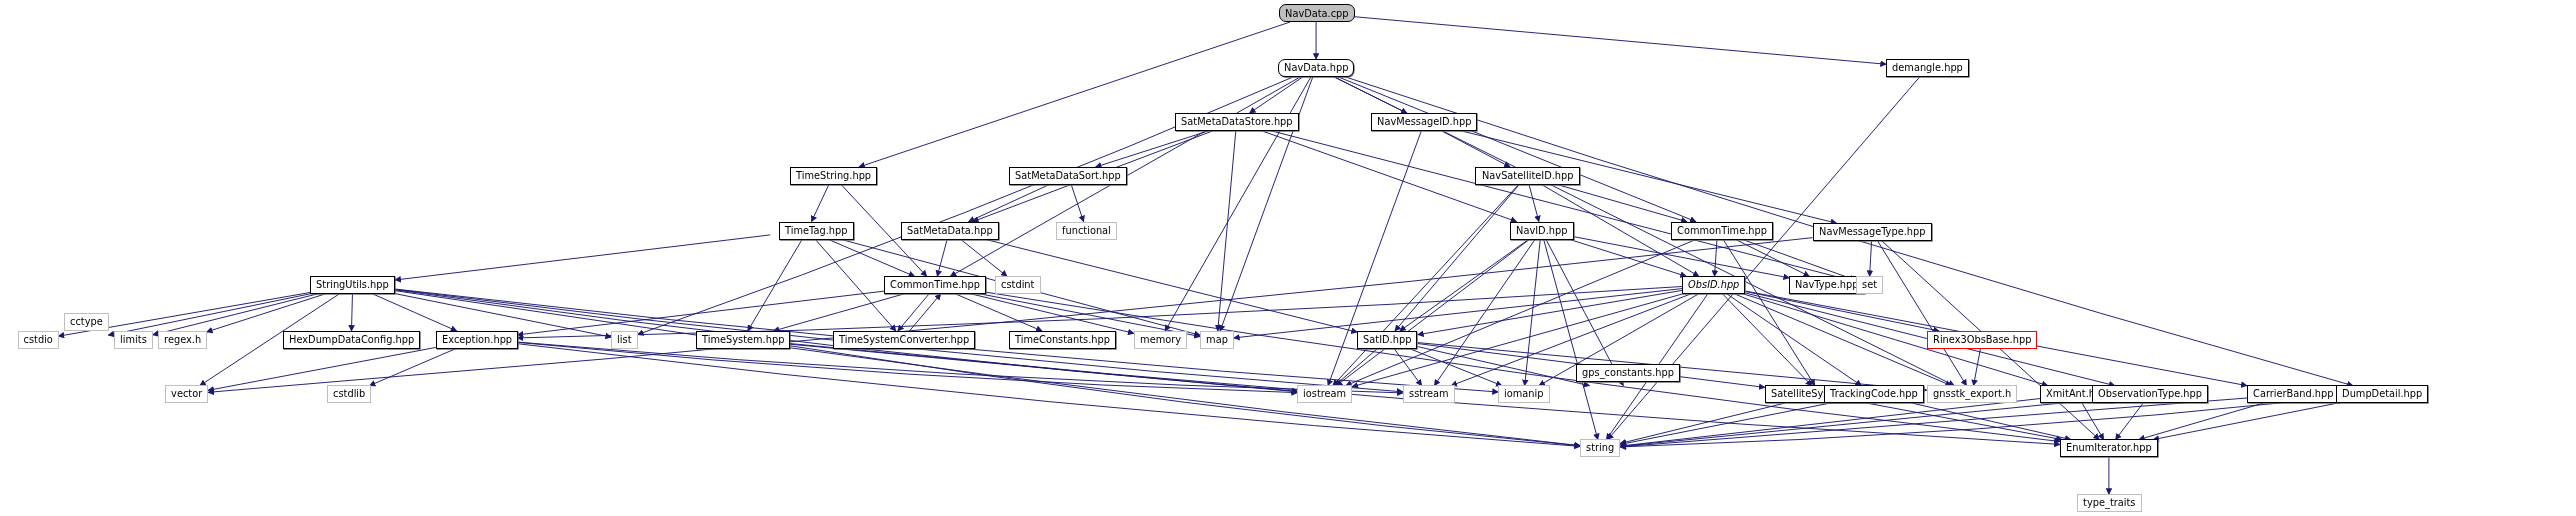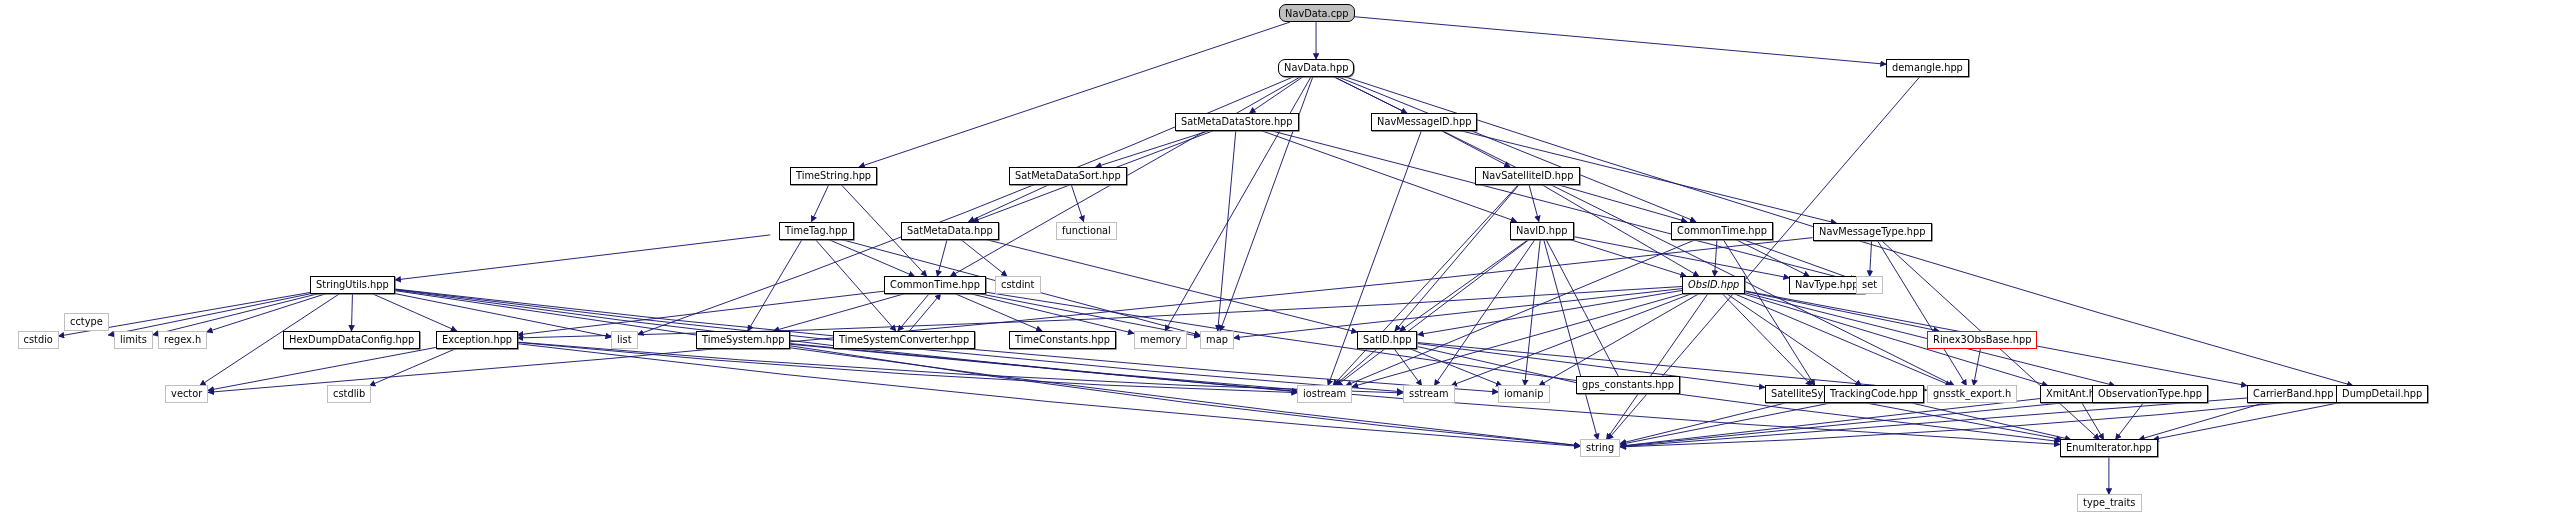--- a/index.html
+++ b/index.html
@@ -177,21 +177,21 @@
   <div class="node local" style="left: 1009px; top: 331px;">TimeConstants.hpp</div>
   <div class="node system" style="left: 1134px; top: 331px;">memory</div>
   <div class="node system" style="left: 1200px; top: 331px;">map</div>
   <div class="node local" style="left: 1357px; top: 331px;">SatID.hpp</div>
   <div class="node red" style="left: 1927px; top: 331px;">Rinex3ObsBase.hpp</div>
   <div class="node system" style="left: 165px; top: 385px;">vector</div>
   <div class="node system" style="left: 327px; top: 385px;">cstdlib</div>
   <div class="node system" style="left: 1297px; top: 385px;">iostream</div>
   <div class="node system" style="left: 1403px; top: 385px;">sstream</div>
   <div class="node system" style="left: 1498px; top: 385px;">iomanip</div>
-  <div class="node local" style="left: 1576px; top: 376px;">gps_constants.hpp</div>
+  <div class="node local" style="left: 1576px; top: 364px;">gps_constants.hpp</div>
   <div class="node local" style="left: 1765px; top: 385px;">SatelliteSystem.hpp</div>
   <div class="node local" style="left: 1824px; top: 385px;">TrackingCode.hpp</div>
   <div class="node system" style="left: 1927px; top: 385px;">gnsstk_export.h</div>
   <div class="node local" style="left: 2040px; top: 385px;">XmitAnt.hpp</div>
   <div class="node local" style="left: 2092px; top: 385px;">ObservationType.hpp</div>
   <div class="node local" style="left: 2247px; top: 385px;">CarrierBand.hpp</div>
   <div class="node local" style="left: 2336px; top: 385px;">DumpDetail.hpp</div>
   <div class="node system" style="left: 1580px; top: 439px;">string</div>
   <div class="node local" style="left: 2060px; top: 439px;">EnumIterator.hpp</div>
   <div class="node system" style="left: 2077px; top: 494px;">type_traits</div>

